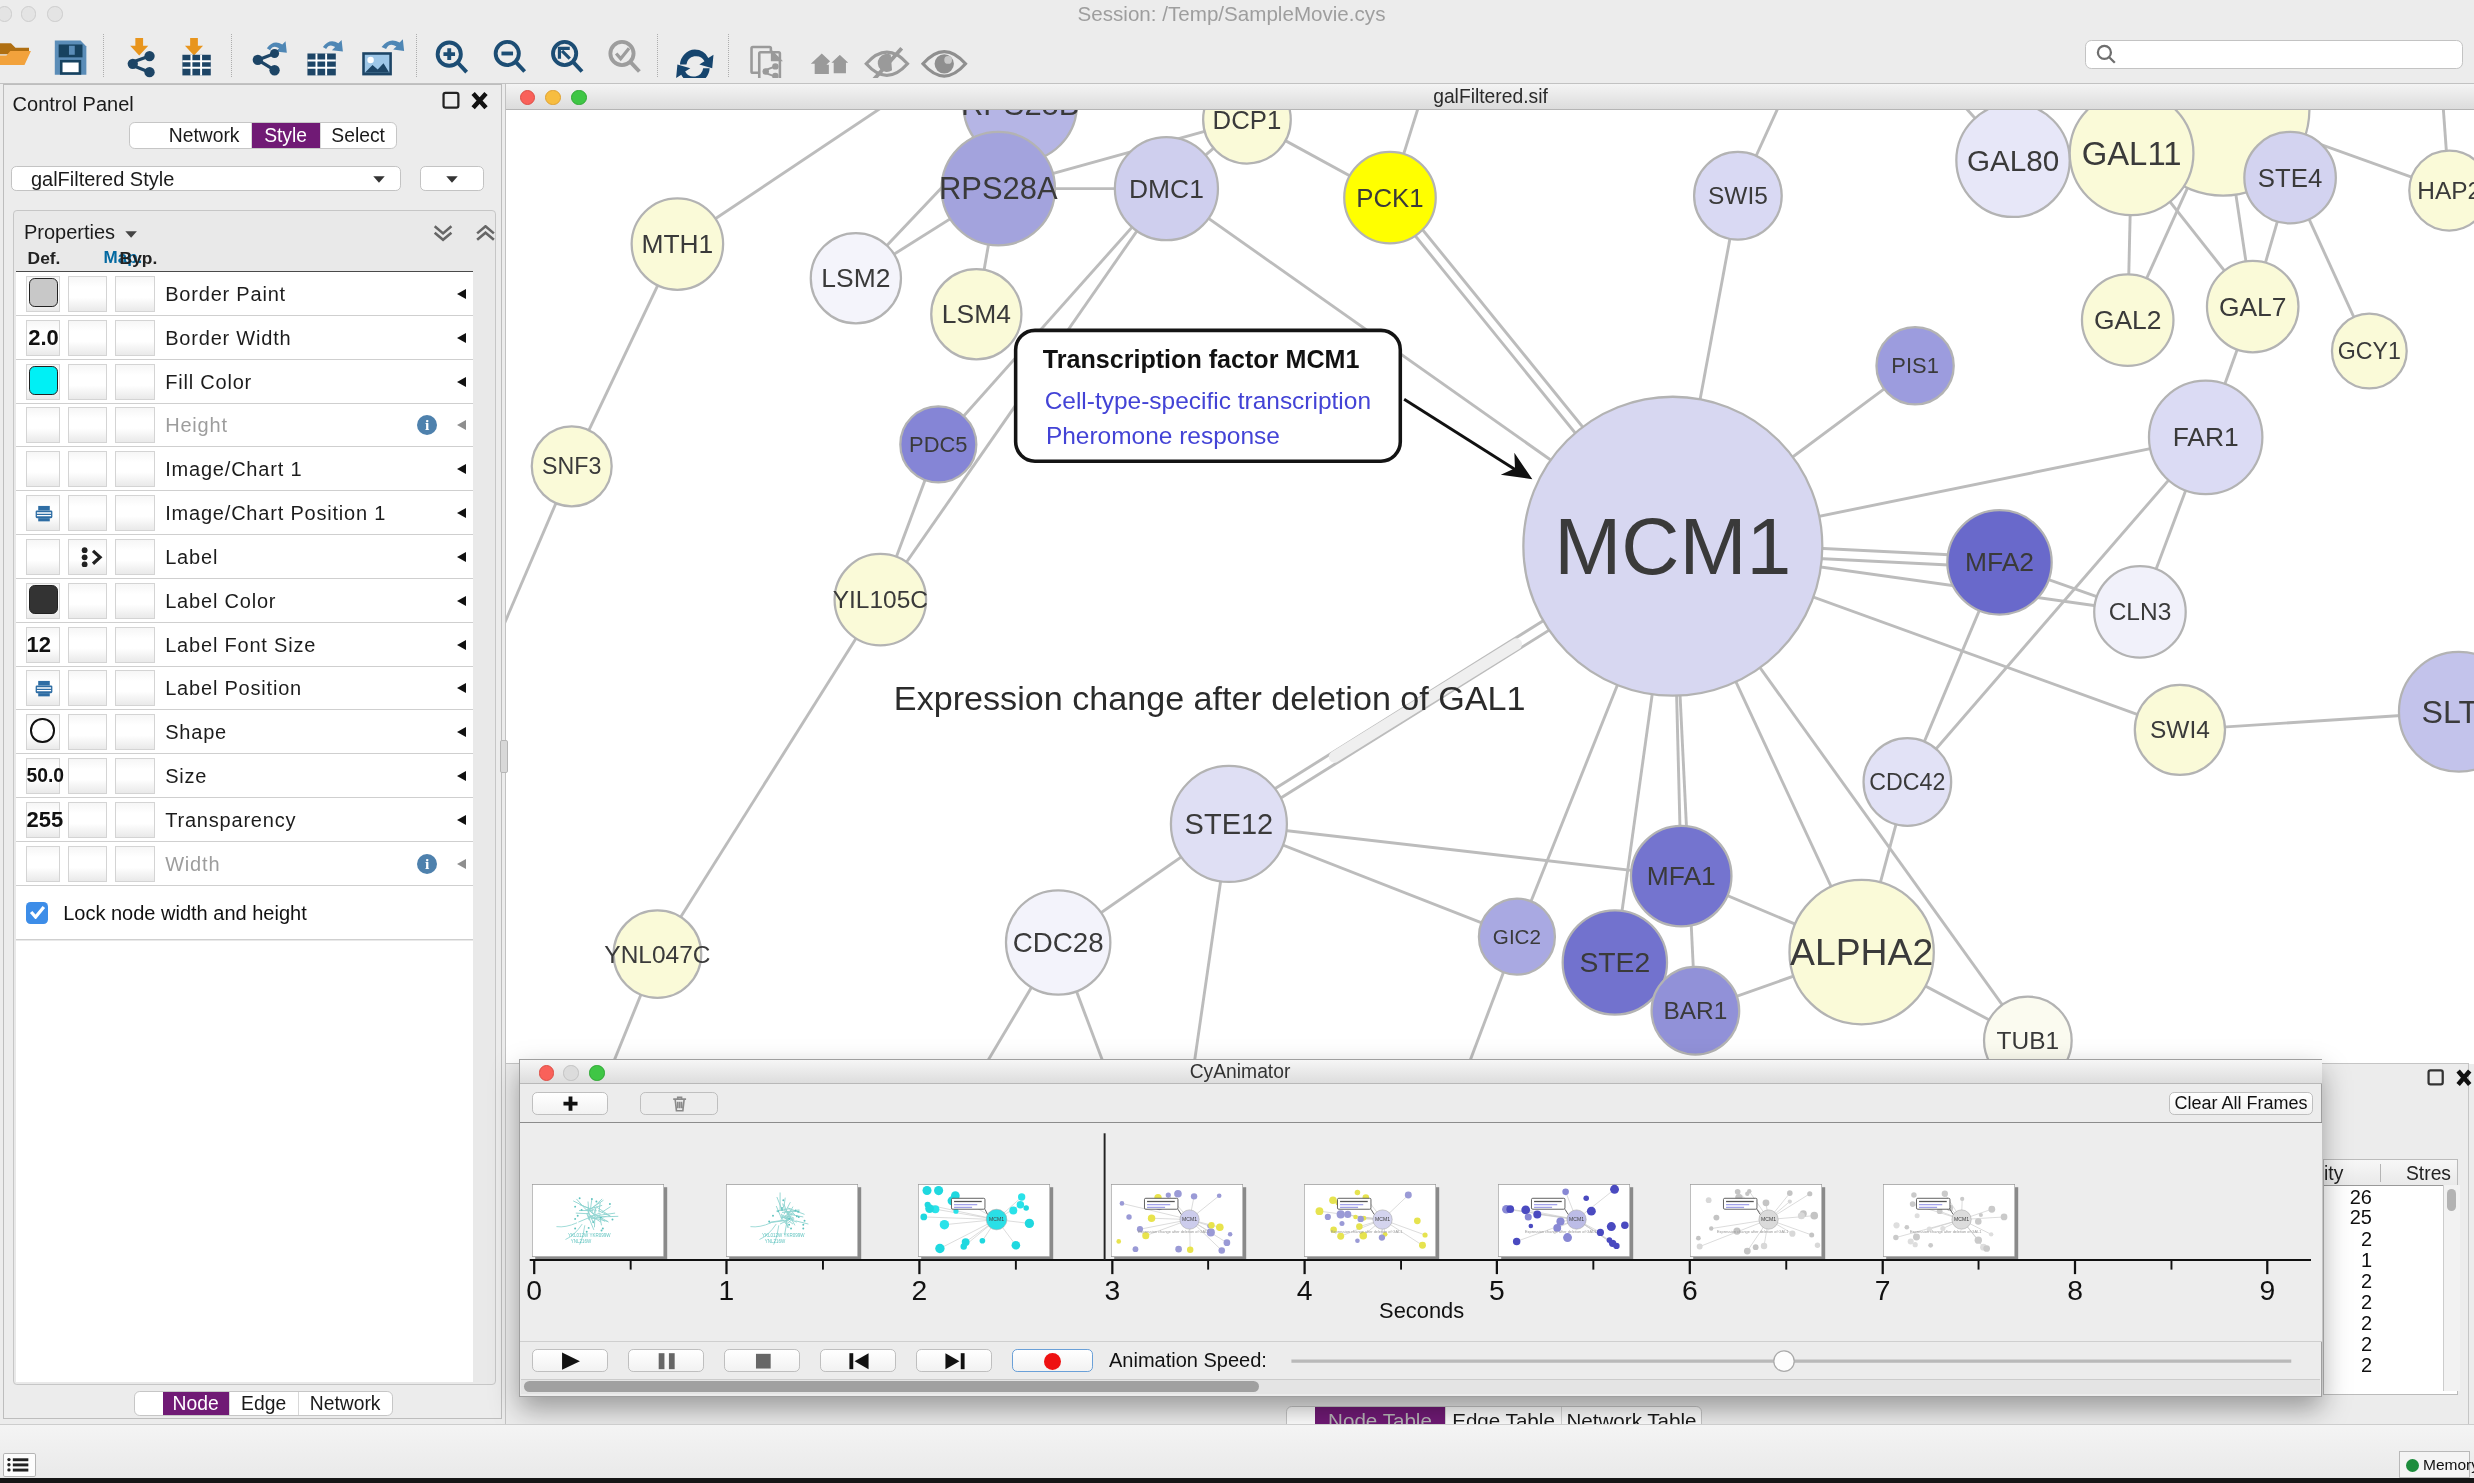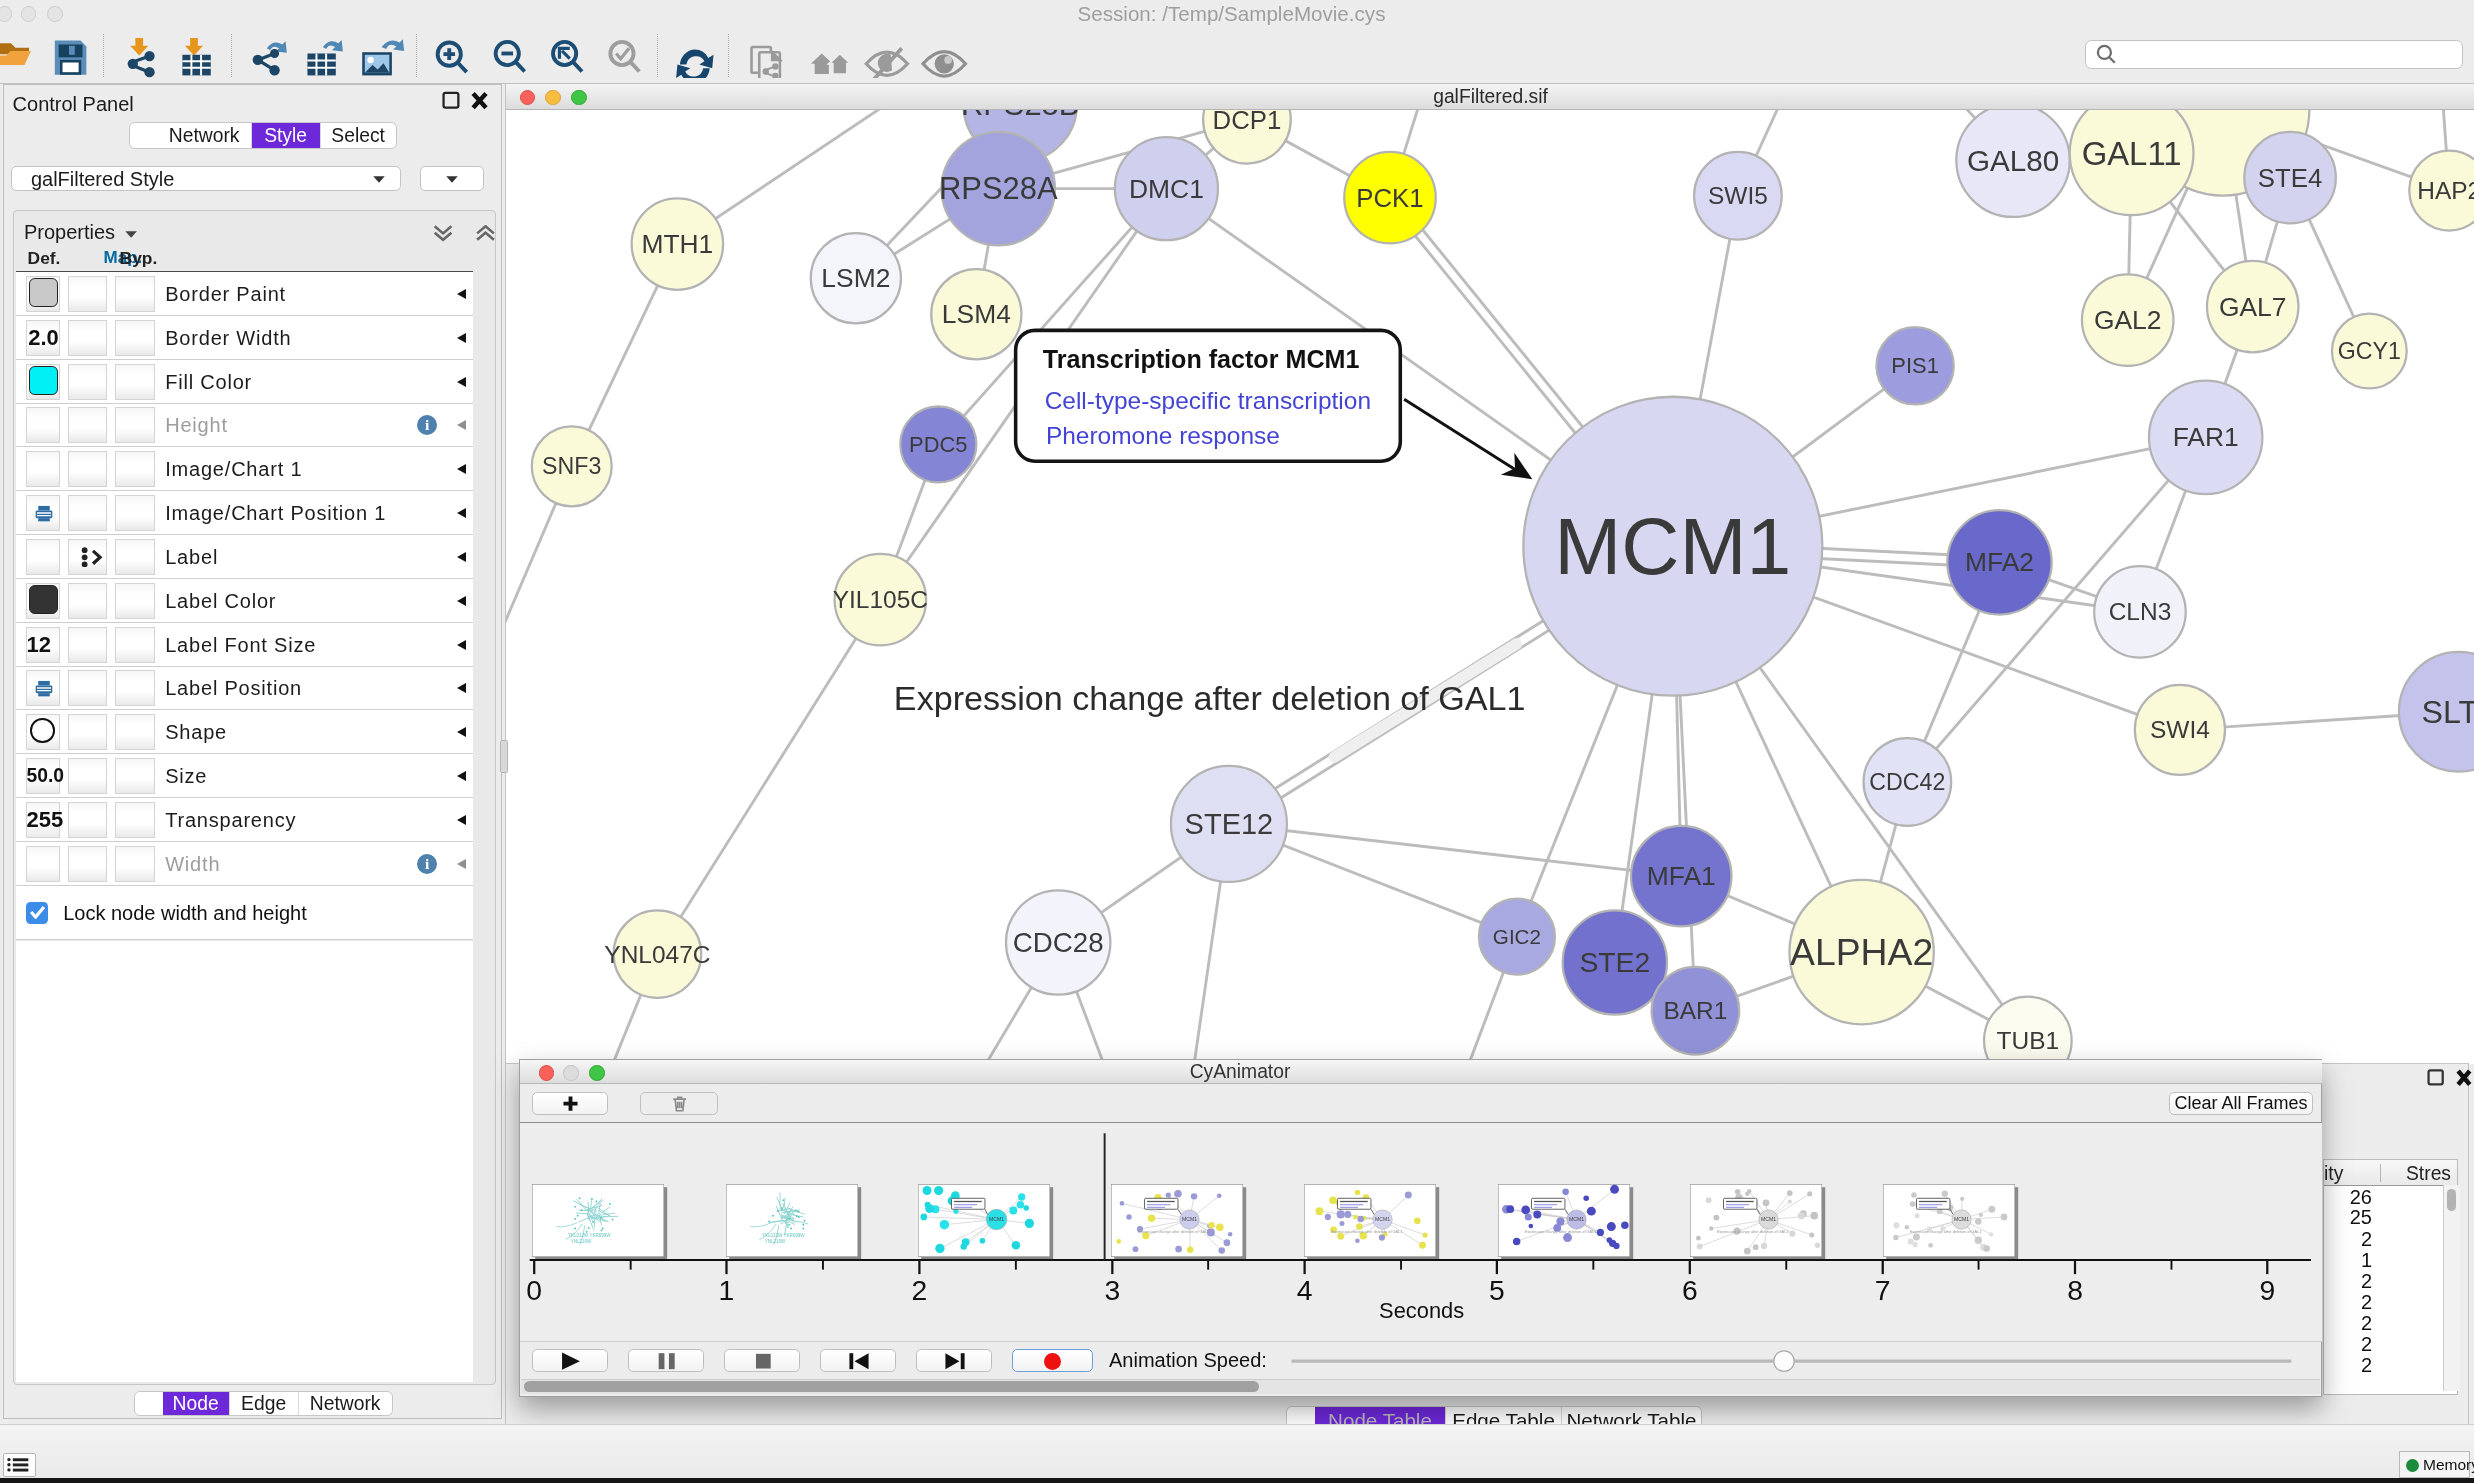--- a/index.html
+++ b/index.html
@@ -7,21 +7,21 @@
 #titlebar{left:0;top:0;width:2475px;height:28px;background:#ececec;border-bottom:0.6px solid #c9c9c9;}
 .tl{border-radius:50%;width:13.5px;height:13.5px;}
 #apptitle{left:0;top:0;width:2463px;height:28px;text-align:center;line-height:28px;font-size:20.6px;color:#9e9e9e;}
 #toolbar{left:0;top:28px;width:2475px;height:55px;background:#ececec;border-bottom:0.6px solid #c2c2c2;}
 .sep{position:absolute;top:6.4px;height:43px;width:0;border-left:1.9px dotted #adadad;}
 #search{position:absolute;left:2085px;top:11.6px;width:376px;height:27px;background:#fff;border:1.3px solid #c3c3c3;border-radius:6.4px;}
 #cpanel{left:2.6px;top:84px;width:499px;height:1335px;background:#ececec;border:0.6px solid #bdbdbd;box-sizing:border-box;}
 .seg{position:absolute;display:flex;border:0.6px solid #c6c6c6;border-radius:5.8px;overflow:hidden;background:#fff;padding-left:28px;}
 .seg div{font-size:19.3px;color:#1a1a1a;text-align:center;border-left:0.6px solid #d8d8d8;display:flex;align-items:center;justify-content:center;}
 .seg div:first-child{border-left:none;}
-.seg .on{background:#6d28d9;color:#fff;}
+.seg .on{background:#701a75;color:#fff;}
 #propbox{left:9px;top:125px;width:483px;height:1175px;background:#e9e9e9;border:0.6px solid #c6c6c6;border-radius:3.9px;box-sizing:border-box;}
 #ptable{left:2.6px;top:60px;width:457px;height:617px;background:#fff;border-top:1.9px solid #4a4a4a;box-sizing:border-box;}
 .prow{position:absolute;left:0;width:457px;height:44px;border-bottom:0.6px solid #cfcfcf;box-sizing:border-box;}
 .pcell{position:absolute;top:3.9px;width:34px;height:36px;background:linear-gradient(180deg,#f6f6f6,#fff 30%,#fff 60%,#e9e9e9);border:0.6px solid #d4d4d4;box-sizing:border-box;}
 .plabel{position:absolute;left:149px;letter-spacing:0.8px;top:0;height:44px;line-height:44px;font-size:20px;color:#1c1c1c;}
 .dim{color:#9d9d9d;}
 .tri{position:absolute;right:7.7px;top:17px;width:0;height:0;border-top:5.2px solid transparent;border-bottom:5.2px solid transparent;border-right:9.7px solid #111;}
 .tri.grey{border-right-color:#8e8e8e;}
 .infoi{position:absolute;right:36px;top:11.6px;width:20px;height:20px;border-radius:50%;background:#4e81ad;color:#fff;font-weight:bold;font-size:15.5px;text-align:center;line-height:20px;font-family:"Liberation Serif",serif;}
 #netwin{left:505px;top:84px;width:1969px;height:980px;background:#fff;border-left:0.6px solid #c2c2c2;box-sizing:border-box;}

